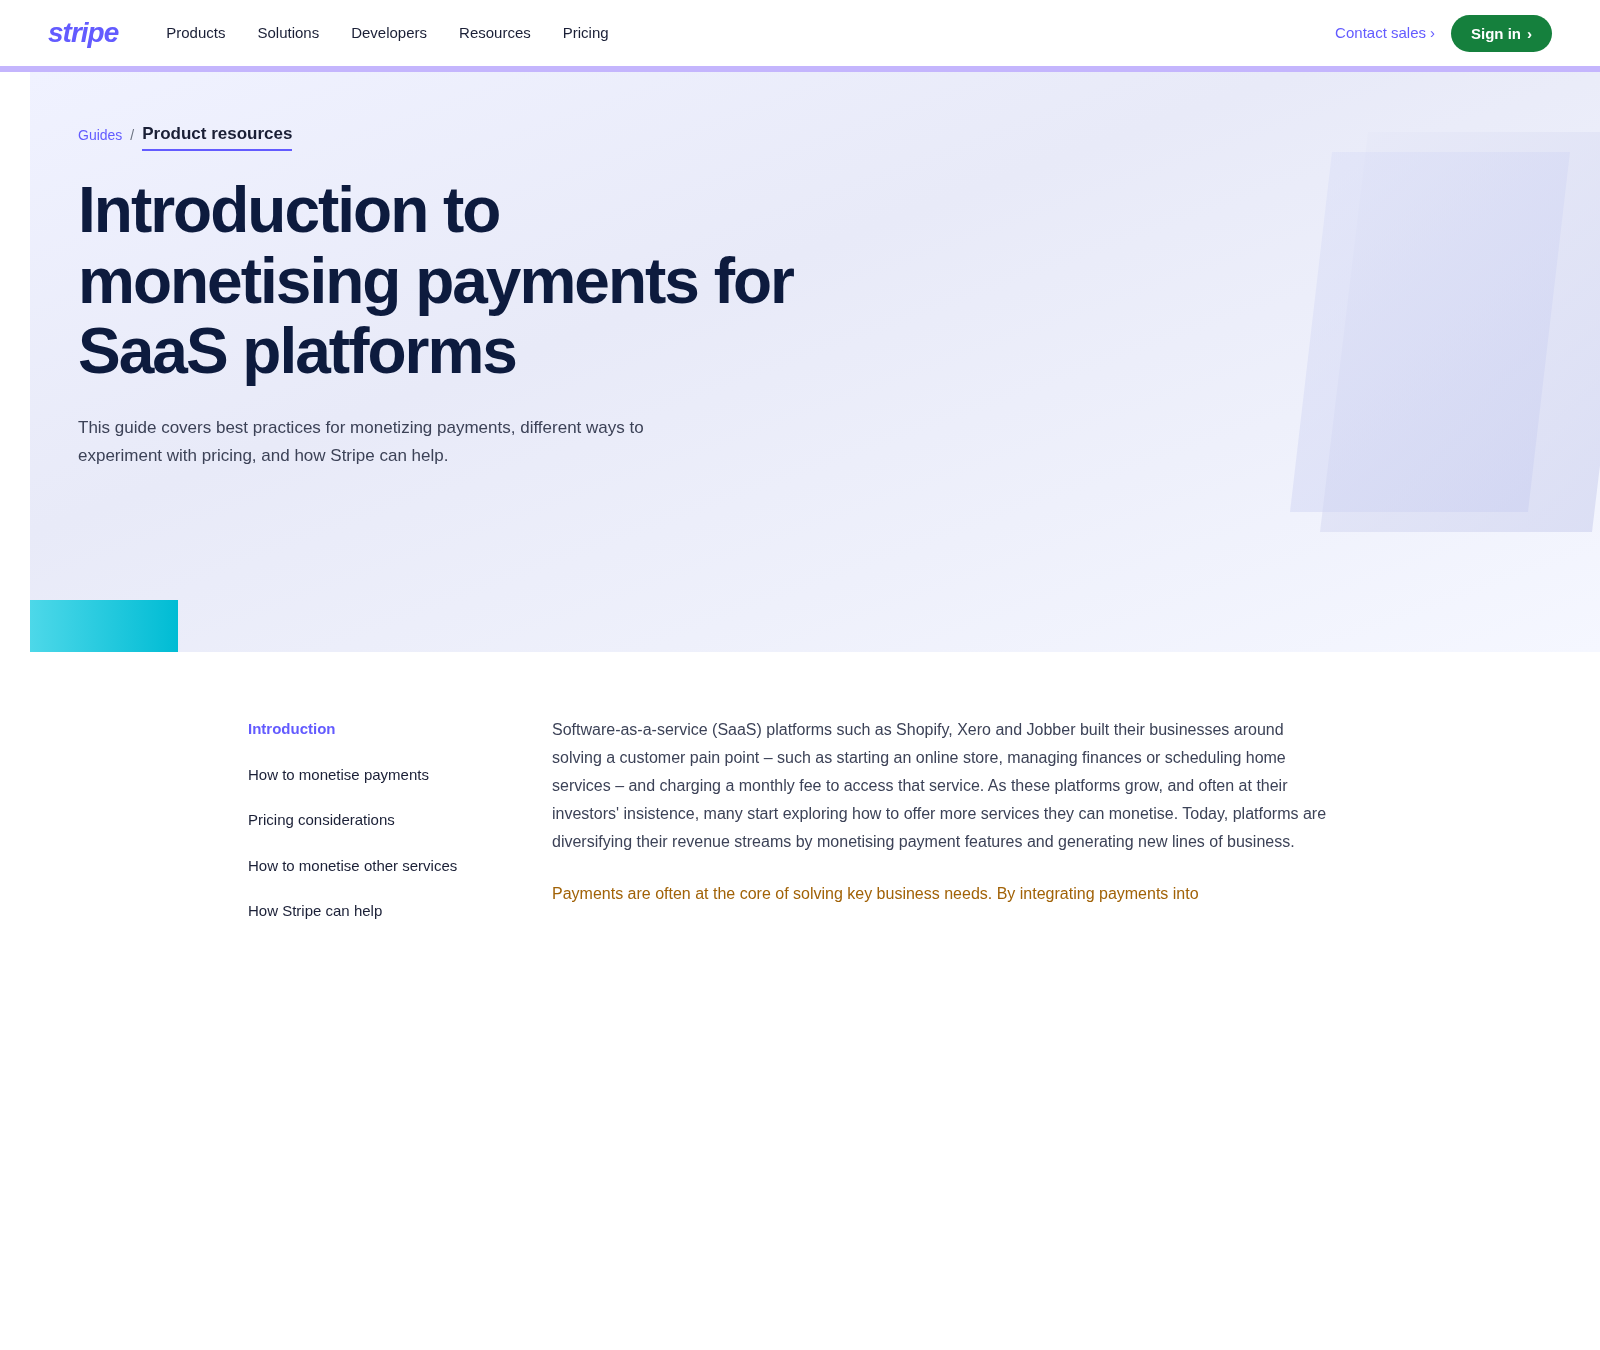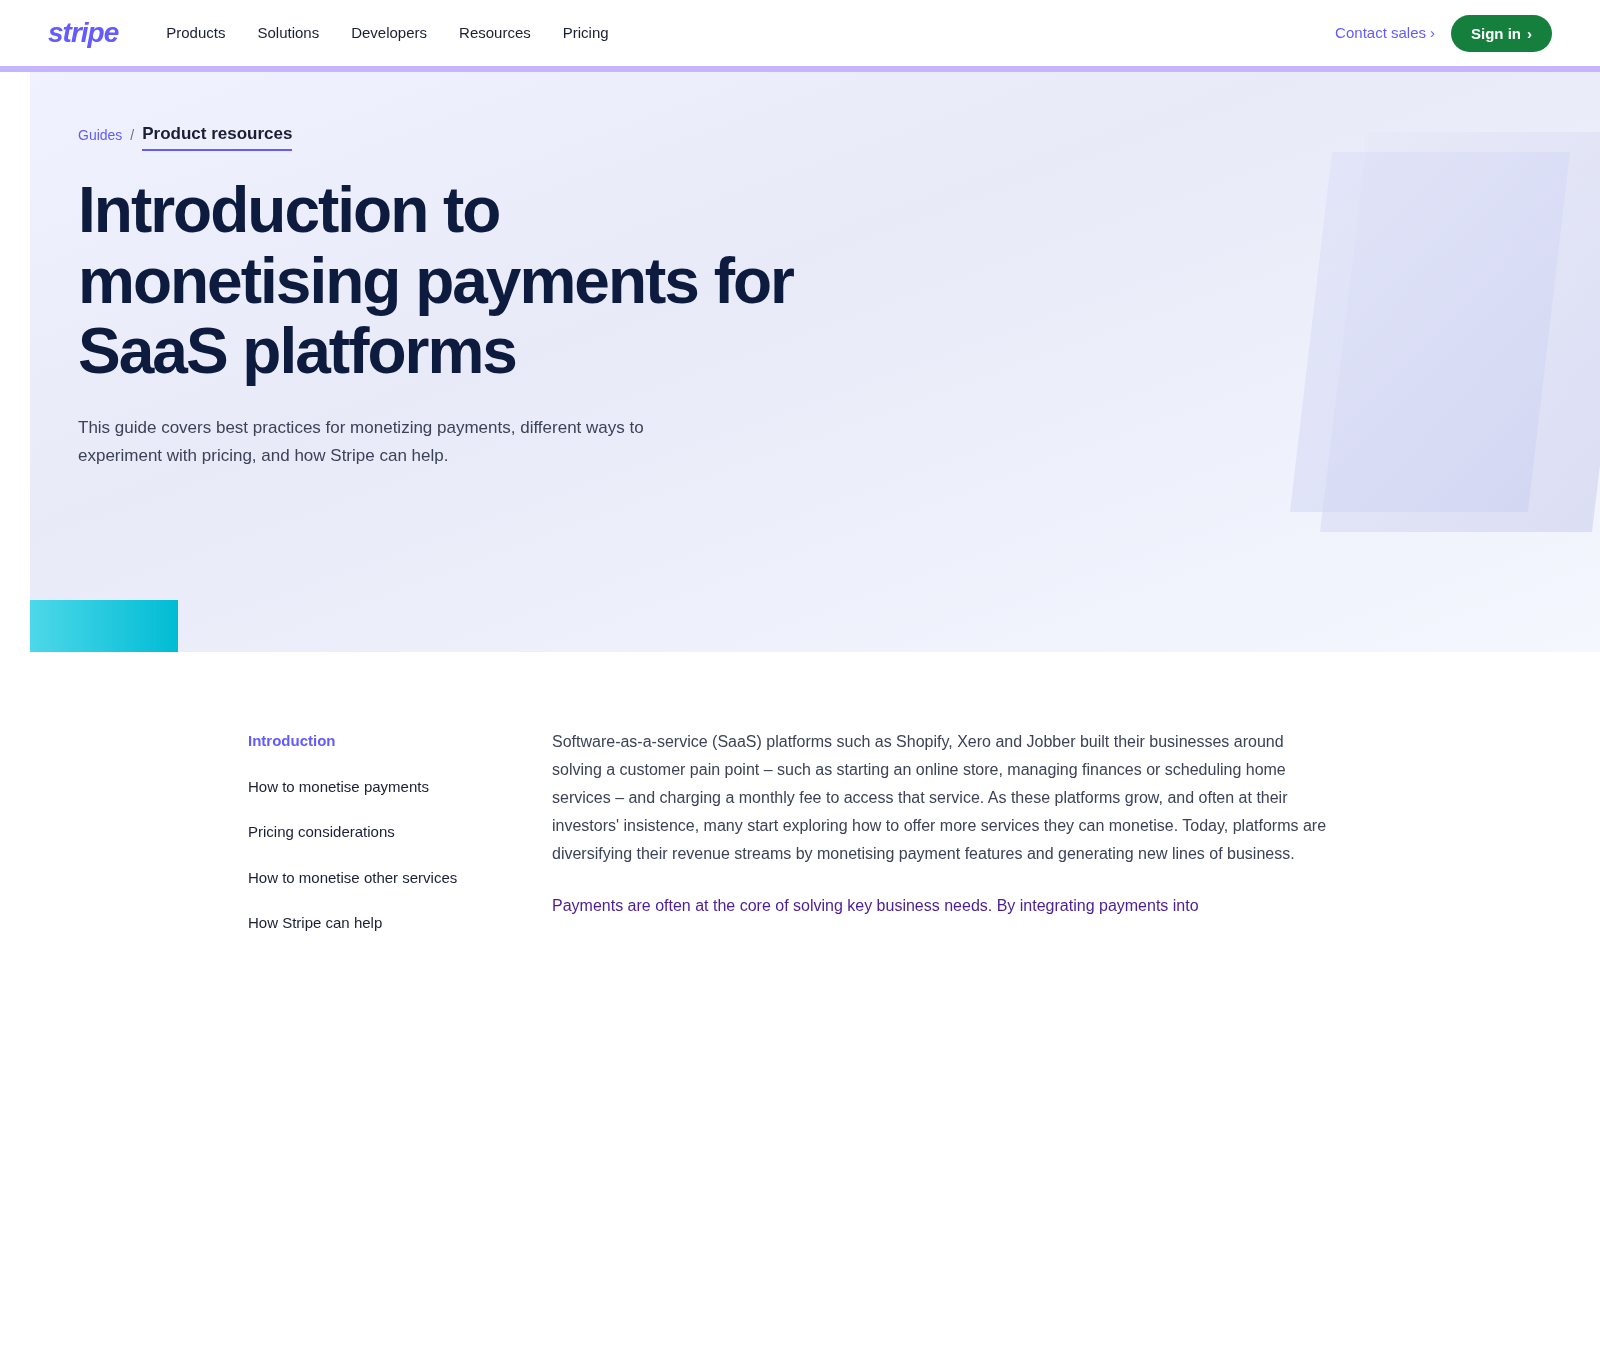--- a/index.html
+++ b/index.html
@@ -174,21 +174,21 @@
       bottom: 0;
       width: 148px;
       height: 52px;
       background: linear-gradient(90deg, #4dd8e9 0%, #00bcd4 100%);
     }
 
     
     .main-wrapper {
       display: flex;
       max-width: 1200px;
-      margin: 12px auto;
+      margin: 0 auto;
       padding: 64px 48px;
       gap: 64px;
     }
 
     
     .sidebar {
       width: 240px;
       flex-shrink: 0;
     }
 
@@ -218,21 +218,21 @@
     }
 
     .content-body p {
       font-size: 16px;
       line-height: 1.75;
       color: #3c4257;
       margin-bottom: 24px;
     }
 
     .content-body p.faded {
-      color: #4c1d95;
+      color: #a16207;
     }
   </style>
 </head>
 <body>
 
 <nav>
   <span class="nav-logo">stripe</span>
   <ul class="nav-links">
     <li><a>Products</a></li>
     <li><a>Solutions</a></li>

